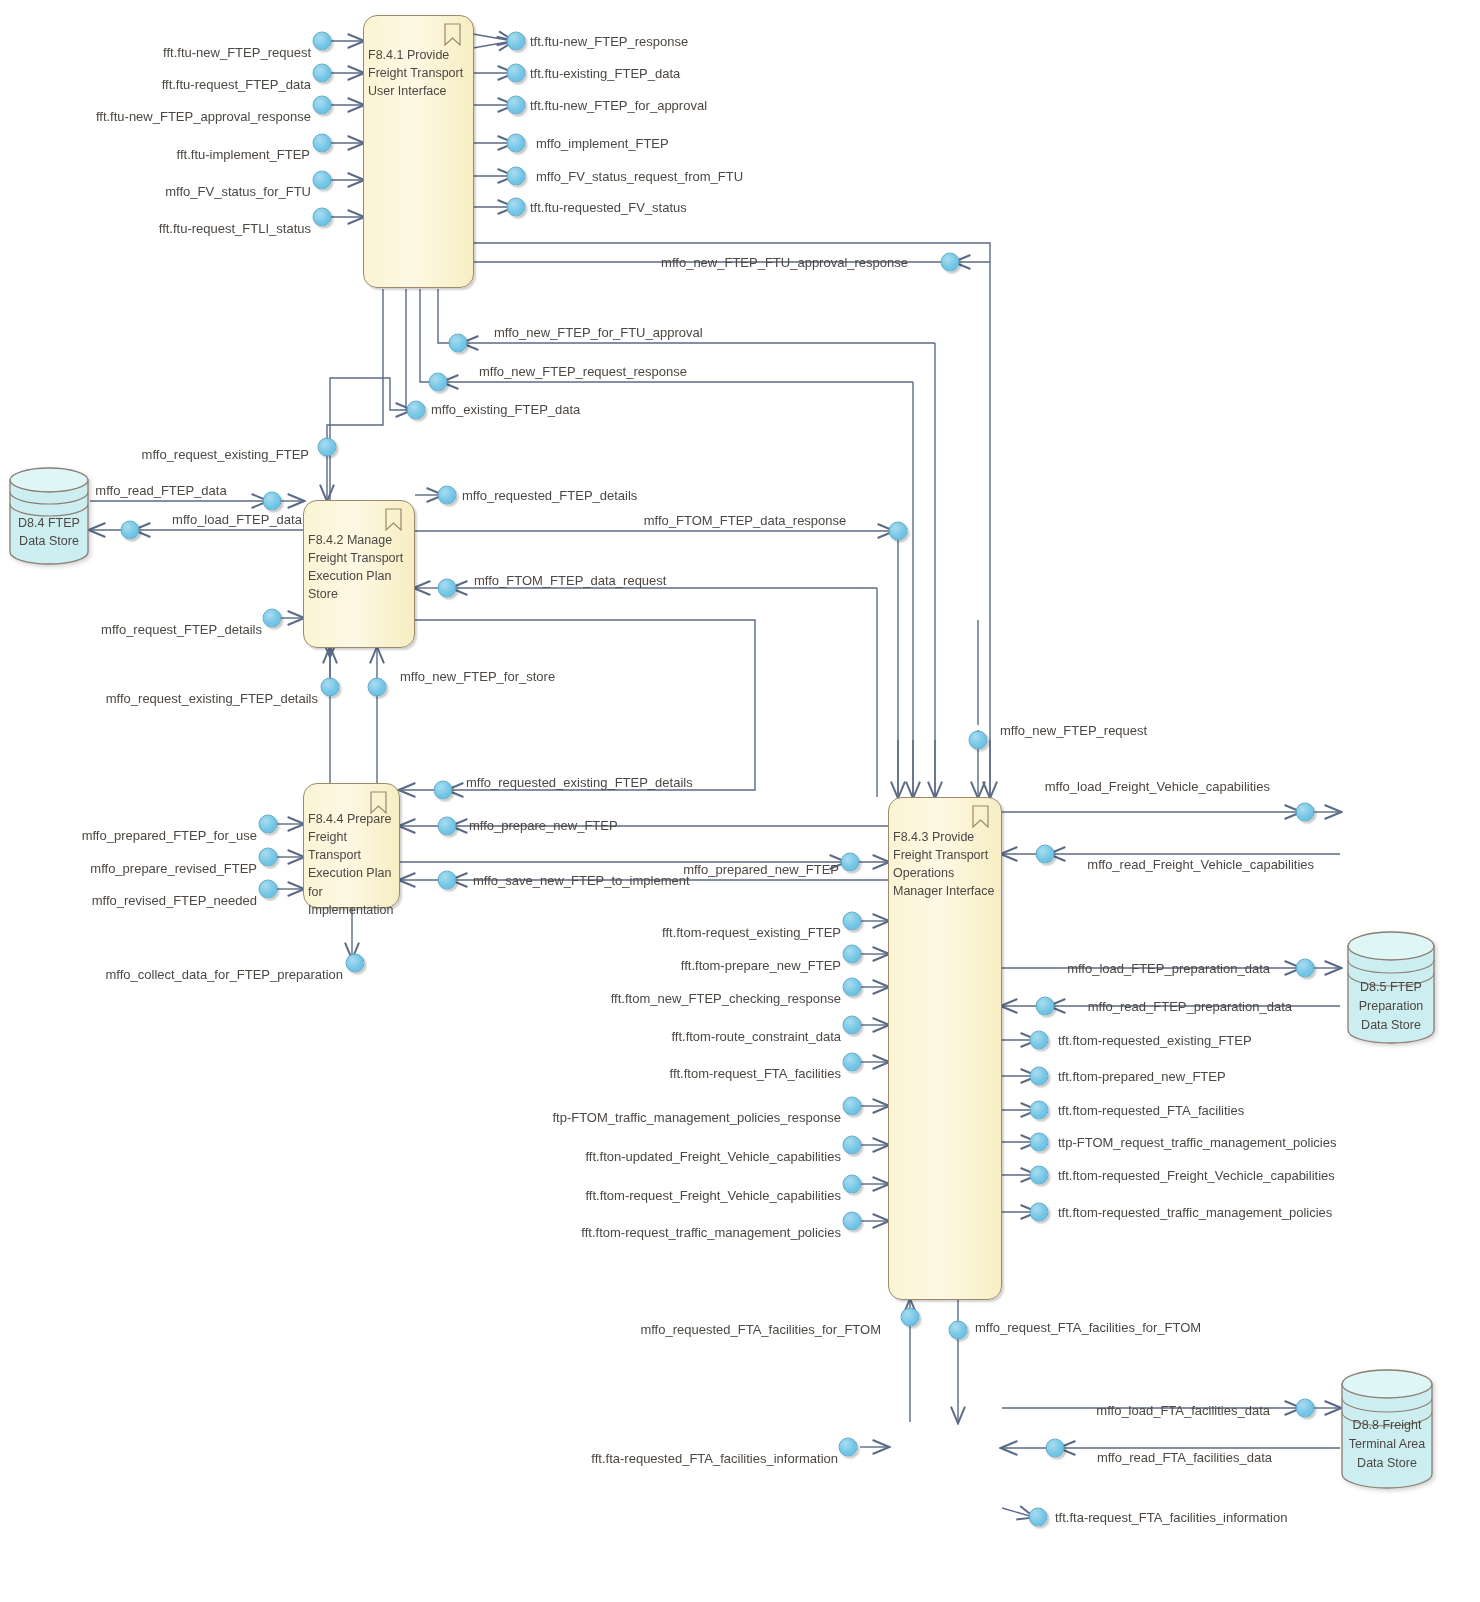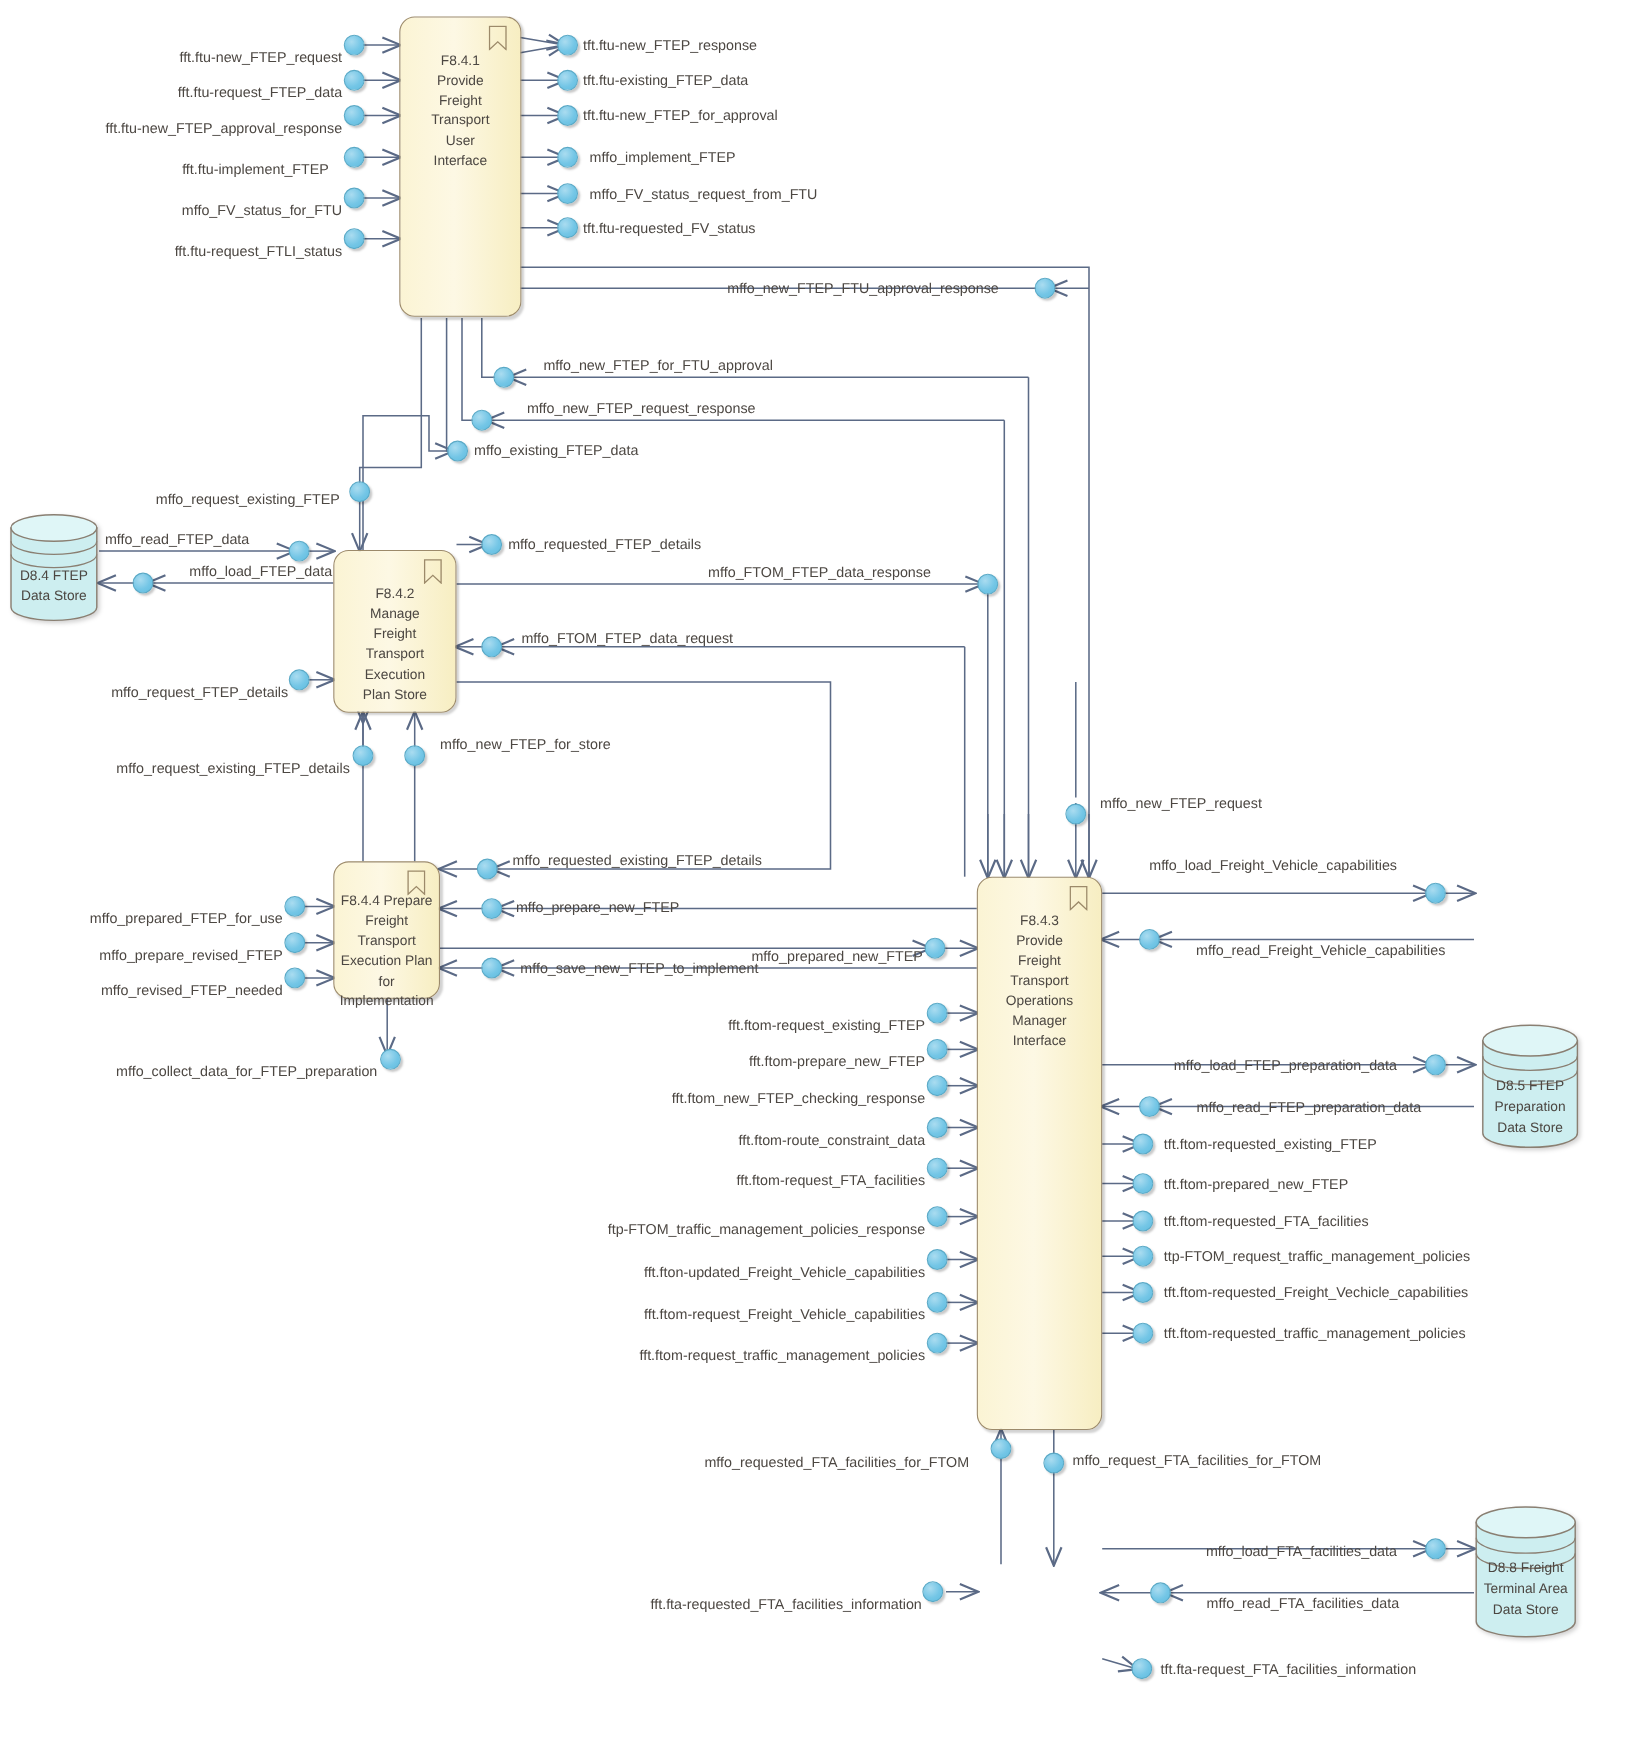--- a/index.html
+++ b/index.html
@@ -13,25 +13,25 @@
     border:1.3px solid #9c8a6a;
     border-radius:14px;
     background:linear-gradient(to right,#fbf4d4 0%,#fdf8e4 45%,#f7eec2 100%);
     box-shadow:2px 2px 2px rgba(0,0,0,.18);
     box-sizing:border-box;
     display:flex;align-items:flex-start;justify-content:center;
     z-index:3;
   }
   .proc .ptext{
     margin-top:30px;
-    text-align:center;
+    text-align:left;
     font-size:12.5px;
     line-height:1.45;
     color:#4c4742;
-    padding:0 16px;
+    padding:0 4px;
     width:100%;
   }
   .bookmark{position:absolute;top:7px;right:12px;width:17px;height:23px;}
   .bookmark svg{display:block;}
 
   .store{
     position:absolute;
     z-index:3;
     filter:drop-shadow(2px 2px 2px rgba(0,0,0,.18));
   }
@@ -342,21 +342,21 @@
   <div class="node" style="left:910px;top:1317px;"></div>
   <div class="node" style="left:958px;top:1330px;"></div>
   <div class="node" style="left:848px;top:1447px;"></div>
   <div class="node" style="left:1305px;top:1408px;"></div>
   <div class="node" style="left:1055px;top:1448px;"></div>
   <div class="node" style="left:1038px;top:1517px;"></div>
 
   <div class="lbl r" style="left:311px;top:41px;">fft.ftu-new_FTEP_request</div>
   <div class="lbl r" style="left:311px;top:73px;">fft.ftu-request_FTEP_data</div>
   <div class="lbl r" style="left:311px;top:105px;">fft.ftu-new_FTEP_approval_response</div>
-  <div class="lbl r" style="left:299px;top:143px;padding-left:21px;">fft.ftu-implement_FTEP</div>
+  <div class="lbl r" style="left:310px;top:143px;padding-left:21px;">fft.ftu-implement_FTEP</div>
   <div class="lbl r" style="left:311px;top:180px;">mffo_FV_status_for_FTU</div>
   <div class="lbl r" style="left:311px;top:217px;">fft.ftu-request_FTLI_status</div>
 
   <div class="lbl l" style="left:530px;top:41px;">tft.ftu-new_FTEP_response</div>
   <div class="lbl l" style="left:530px;top:73px;">tft.ftu-existing_FTEP_data</div>
   <div class="lbl l" style="left:530px;top:105px;">tft.ftu-new_FTEP_for_approval</div>
   <div class="lbl l" style="left:536px;top:143px;">mffo_implement_FTEP</div>
   <div class="lbl l" style="left:536px;top:176px;">mffo_FV_status_request_from_FTU</div>
   <div class="lbl l" style="left:530px;top:207px;">tft.ftu-requested_FV_status</div>
 

